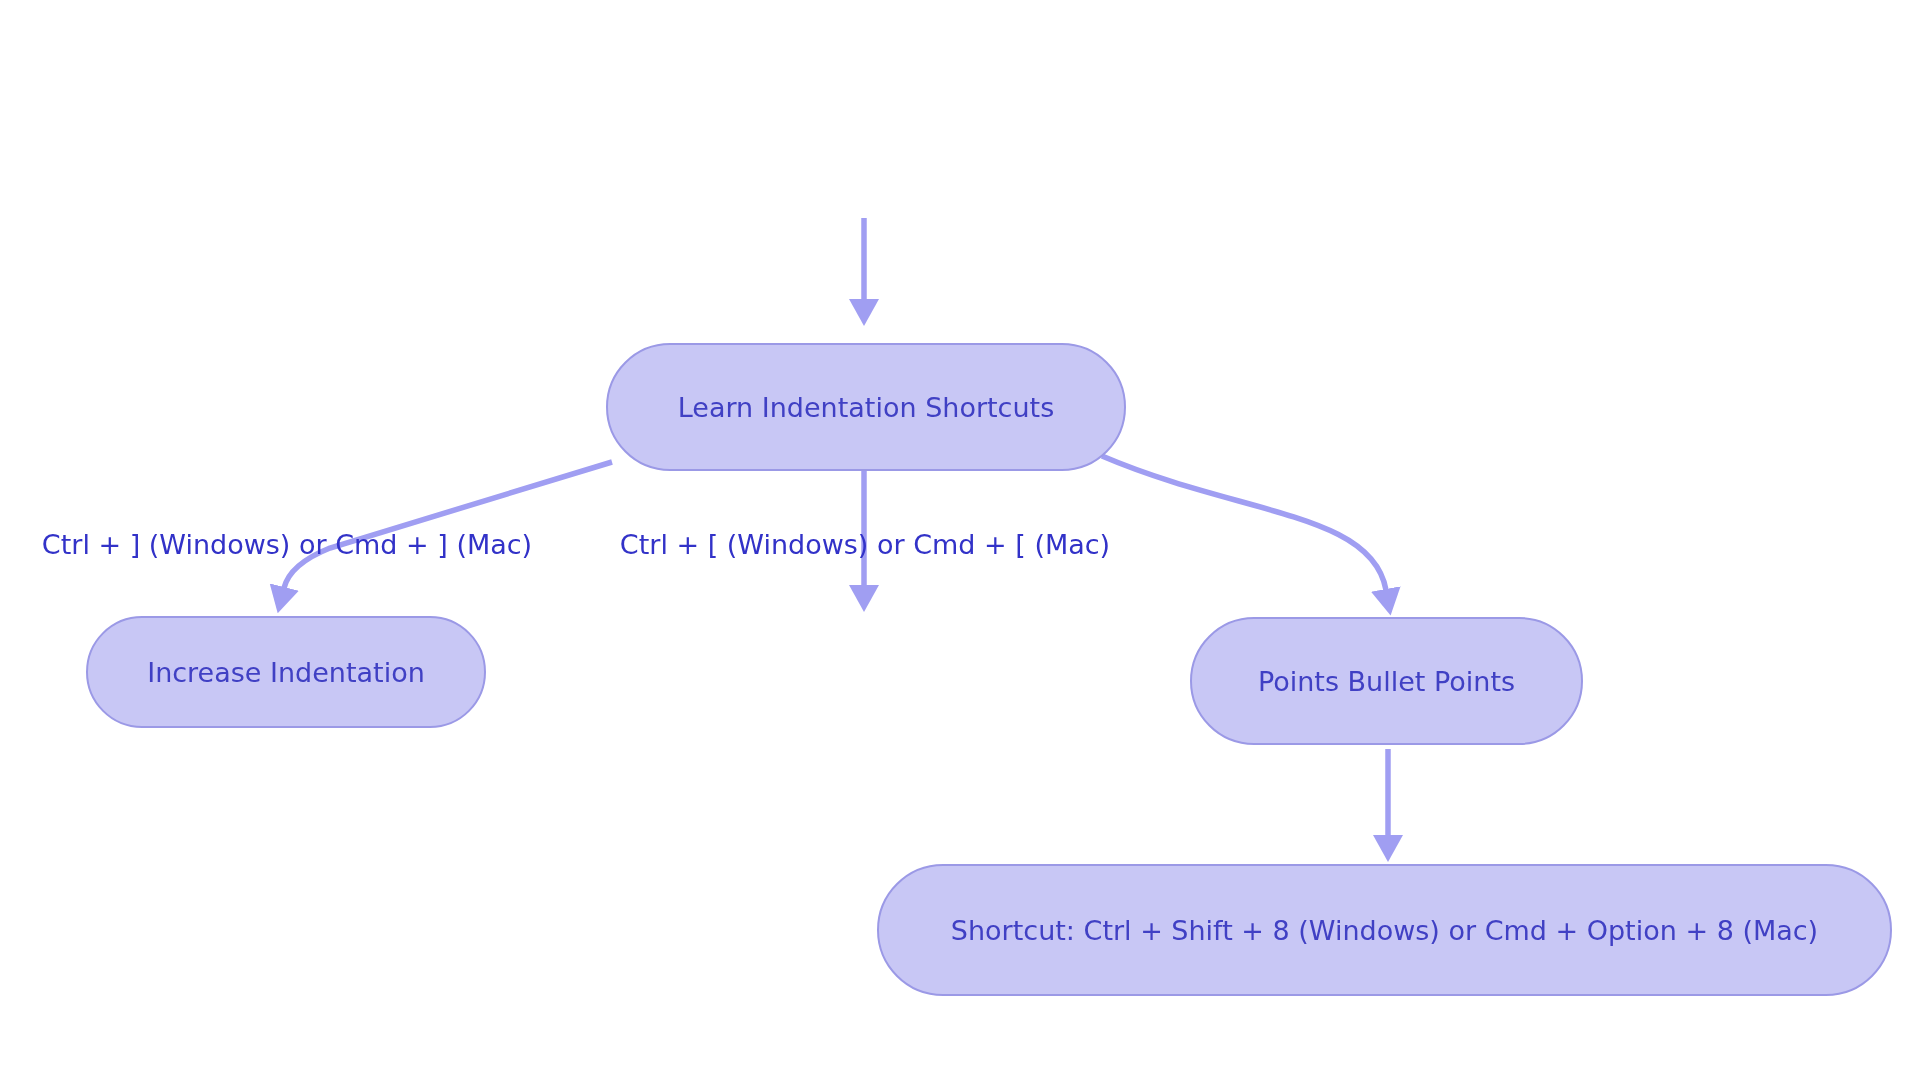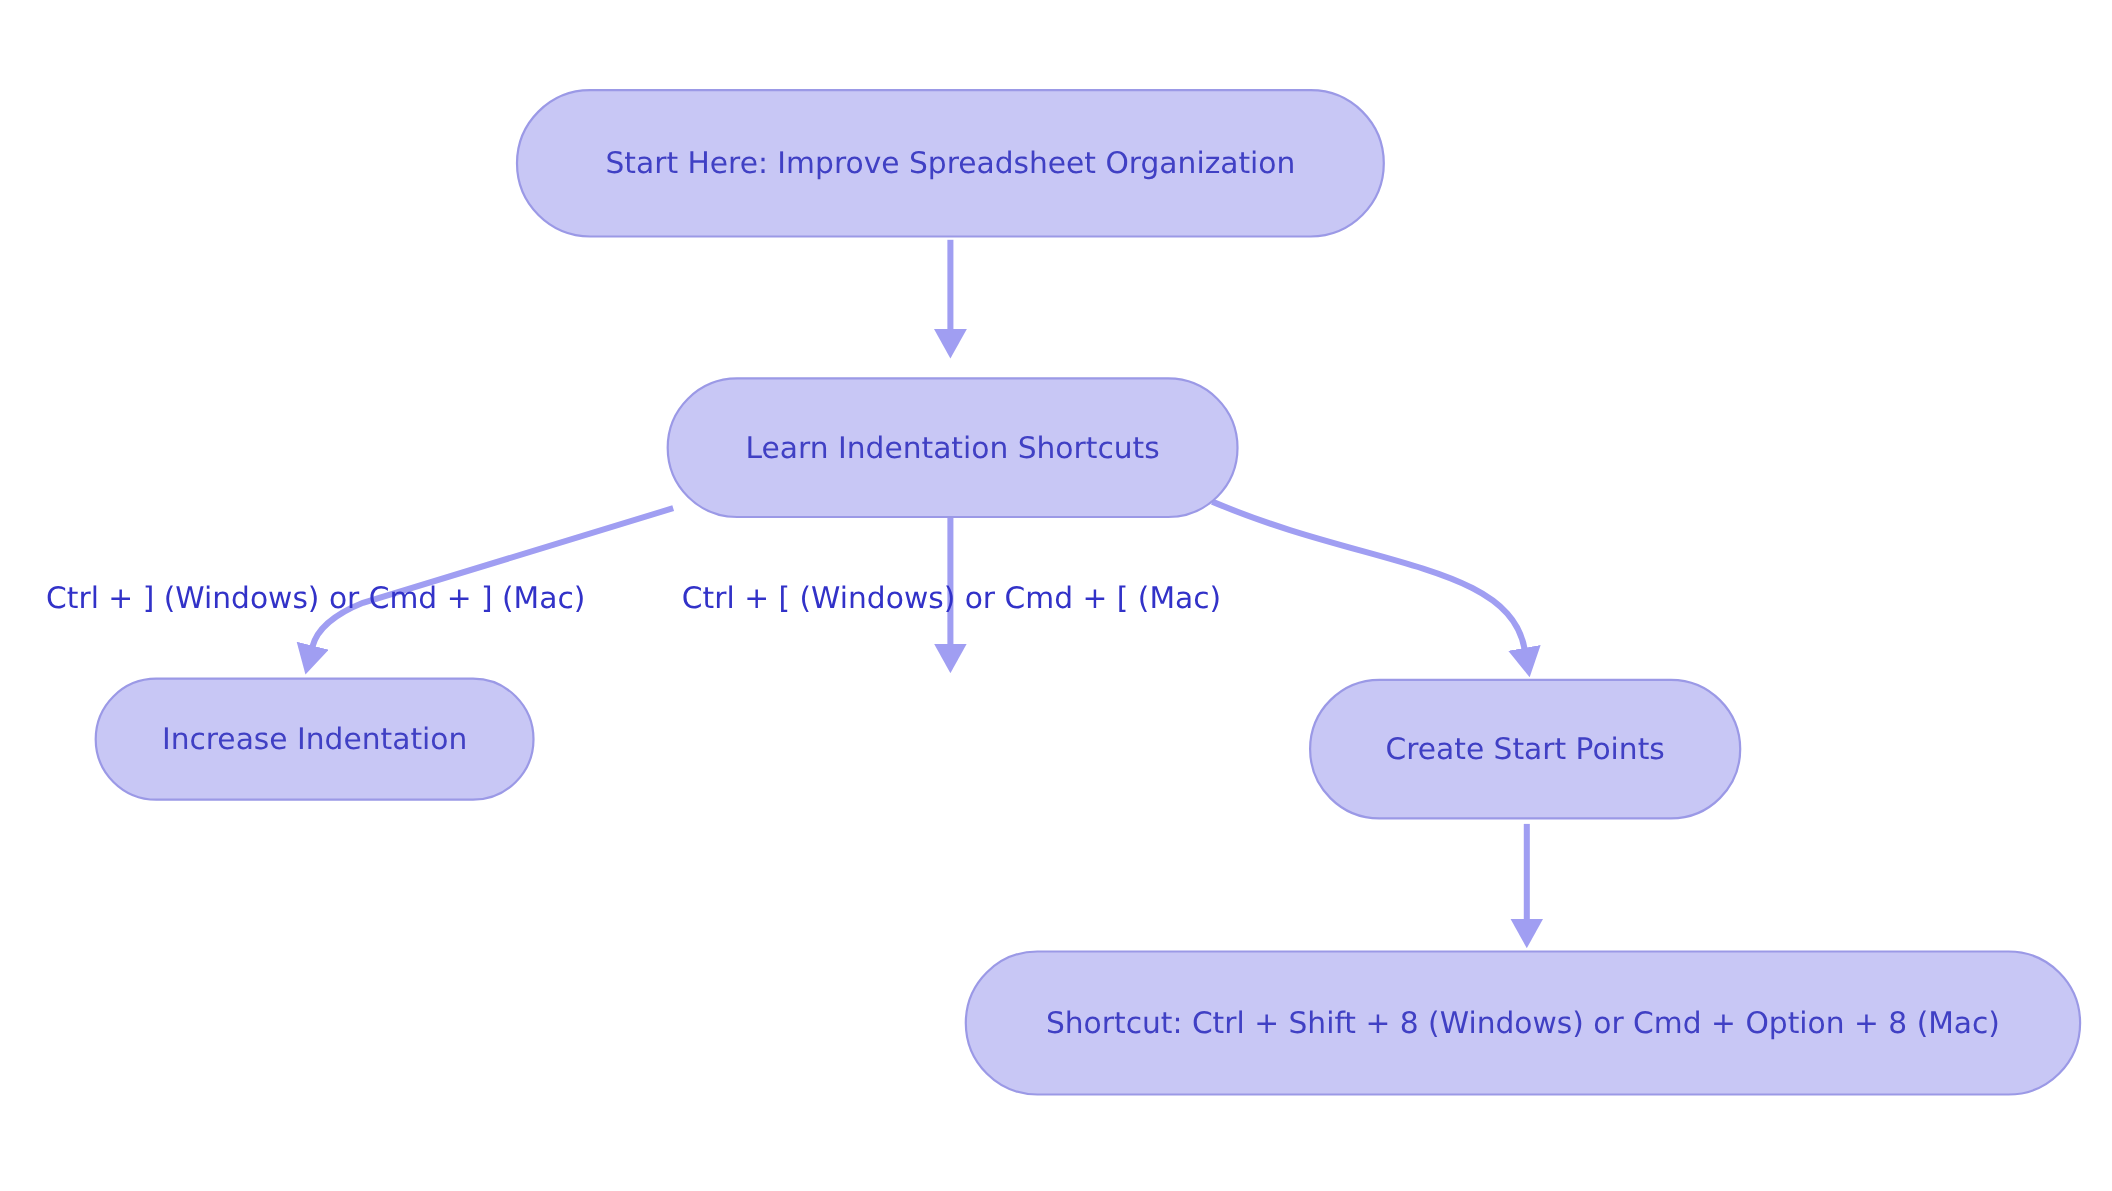--- a/index.html
+++ b/index.html
@@ -66,24 +66,23 @@
     <path d="M 612 462 L 330 548 C 305 558, 288 572, 284 588" fill="none" stroke="#a09ef2" stroke-width="5.5" marker-end="url(#arrowhead)"></path>
     <path d="M 864 461 L 864 586" fill="none" stroke="#a09ef2" stroke-width="5.5" marker-end="url(#arrowhead)"></path>
     <path d="M 1102 456 C 1240 515, 1372 512, 1386 590" fill="none" stroke="#a09ef2" stroke-width="5.5" marker-end="url(#arrowhead)"></path>
     <path d="M 1388 749 L 1388 836" fill="none" stroke="#a09ef2" stroke-width="5.5" marker-end="url(#arrowhead)"></path>
   </svg>
 
   <div class="edge-label" style="left:596px; top:524px; width:538px; height:40px;">Ctrl + [ (Windows) or Cmd + [ (Mac)</div>
 
   <div class="edge-label" style="left:18px; top:524px; width:538px; height:40px;">Ctrl + ] (Windows) or Cmd + ] (Mac)</div>
 
-  <div class="node" style="left:469px; top:81px; width:790px; height:135px;">Start Here: Improve Spreadsheet Organization</div>
 
   <div class="node" style="left:606px; top:343px; width:520px; height:128px;">Learn Indentation Shortcuts</div>
 
   <div class="node" style="left:86px; top:616px; width:400px; height:112px;">Increase Indentation</div>
 
 
-  <div class="node" style="left:1190px; top:617px; width:393px; height:128px;">Create Start Points</div>
+  <div class="node" style="left:1190px; top:617px; width:393px; height:128px;">Points Bullet Points</div>
 
   <div class="node" style="left:877px; top:864px; width:1015px; height:132px;">Shortcut: Ctrl + Shift + 8 (Windows) or Cmd + Option + 8 (Mac)</div>
 
 </div>
 
 </body></html>

